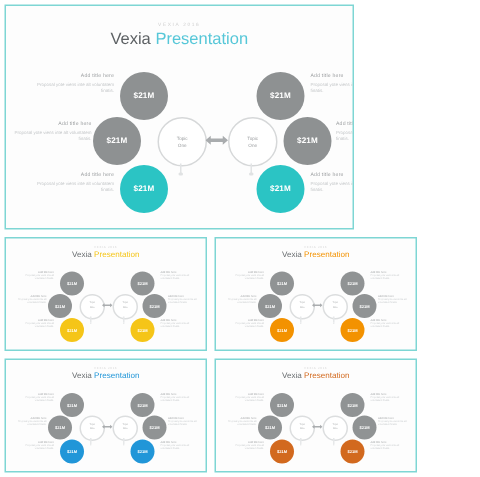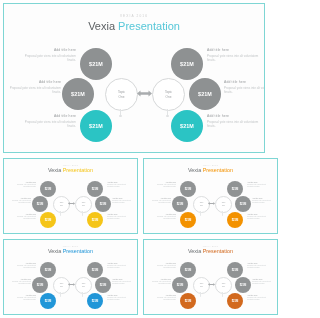--- a/index.html
+++ b/index.html
@@ -7,21 +7,21 @@
     width:281px;height:318px;
     background:#ffffff;
     font-family:"Liberation Sans", sans-serif;
     overflow:hidden;
   }
   .page{position:relative;width:281px;height:318px;background:#ffffff;}
 
   
   .hero{
     position:absolute;left:3px;top:3px;
-    width:262px;height:150px;
+    width:233px;height:150px;
     box-sizing:border-box;
     border:1.5px solid #7ed6d4;
     background:#fdfdfd;
     overflow:hidden;
   }
   .hero-eyebrow{
     position:absolute;left:0;top:10px;width:100%;
     text-align:center;
     font-size:3.2px;letter-spacing:1.1px;
     color:#cfcfcf;text-transform:uppercase;

